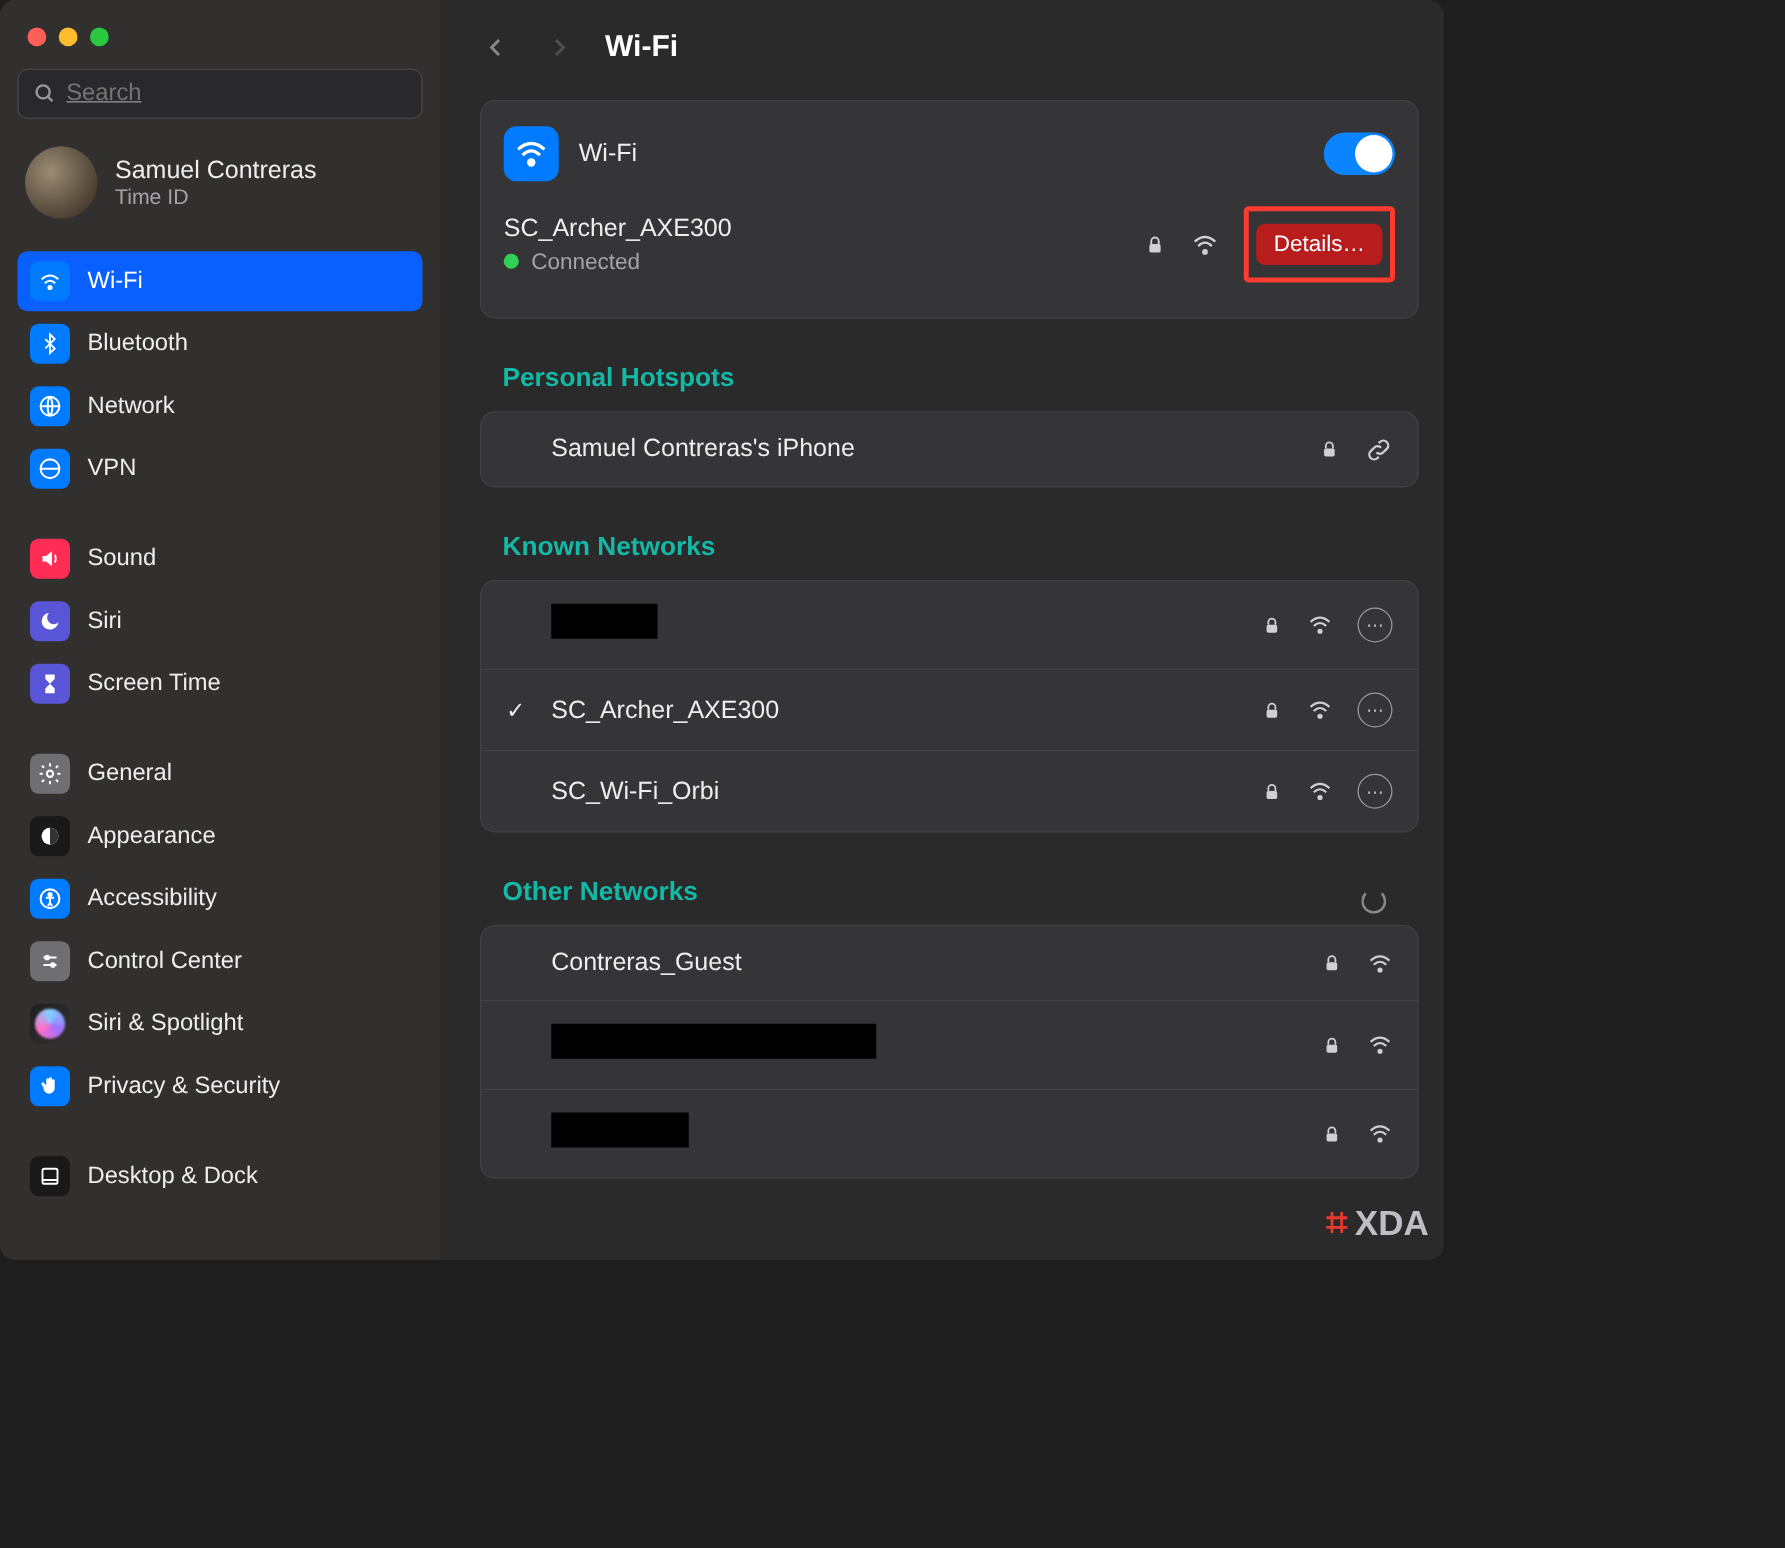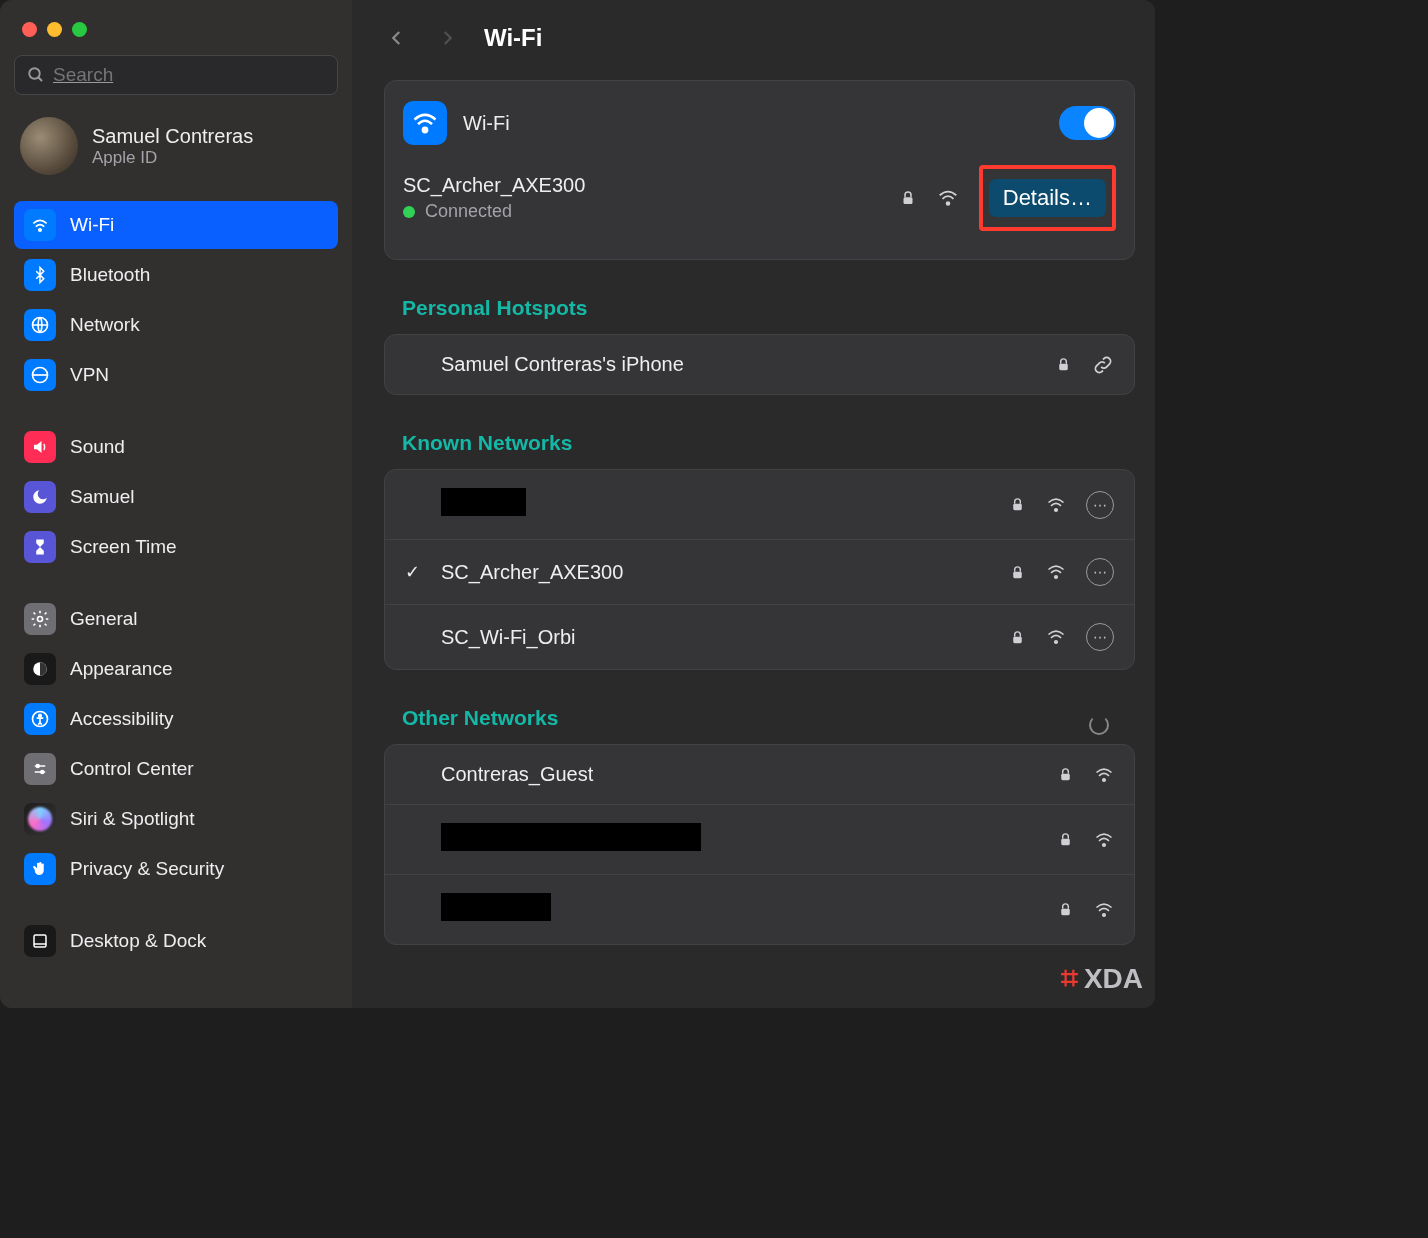--- a/index.html
+++ b/index.html
@@ -129,22 +129,22 @@
     display: flex; align-items: center;
     padding: 10px 18px 28px;
   }
   .ssid-block { flex: 1; }
   .ssid { font-size: 20px; color:#eee; margin-bottom: 4px;}
   .status-line { display:flex;align-items:center;gap:10px;}
   .status-dot { width:12px;height:12px;border-radius:50%;background:#31d158;}
   .status-text { font-size:18px;color:#a3a3a8;}
   .row-icons { display:flex; align-items:center; gap:20px; color:#e0e0e0; font-size:18px;}
   .details-btn {
-    background:#0c4a6e;color:#fff;border:none;
-    padding:6px 14px;border-radius:7px;font-size:22px;
+    background:#b91c1c;color:#fff;border:none;
+    padding:6px 14px;border-radius:7px;font-size:18px;
     cursor:pointer;
   }
   .highlight-box {
     border: 4px solid #ff3b30;
     padding: 10px 6px;
     border-radius: 4px;
   }
   .section-title {
     font-size:21px;font-weight:700;color:#14b8a6;
     margin: 0 0 14px 18px;
@@ -204,21 +204,21 @@
             <line x1="20" y1="20" x2="15" y2="15"></line>
           </svg>
       </span>
       <input type="text" placeholder="Search" style="">
     </div>
 
     <div class="account">
       <div class="avatar"></div>
       <div>
         <div class="account-name">Samuel Contreras</div>
-        <div class="account-sub">Apple ID</div>
+        <div class="account-sub">Time ID</div>
       </div>
     </div>
 
     <div class="side-group">
       <div class="side-item selected">
         <span class="side-icon bg-blue">
           <svg width="20" height="20" viewBox="0 0 24 24" fill="none" stroke="#fff" stroke-width="2">
               <path d="M4 10 Q12 3 20 10"></path>
               <path d="M7 14 Q12 9 17 14"></path>
               <circle cx="12" cy="18" r="1.5" fill="#fff"></circle>
@@ -263,21 +263,21 @@
             </svg>
         </span>
         <span>Sound</span>
       </div>
       <div class="side-item">
         <span class="side-icon bg-indigo">
           <svg width="18" height="18" viewBox="0 0 24 24" fill="#fff">
               <path d="M21 13A9 9 0 1 1 11 3a7 7 0 0 0 10 10z"></path>
             </svg>
         </span>
-        <span>Samuel</span>
+        <span>Siri</span>
       </div>
       <div class="side-item">
         <span class="side-icon bg-indigo">
           <svg width="18" height="18" viewBox="0 0 24 24" fill="#fff">
               <path d="M7 2h10v5l-5 5 5 5v5H7v-5l5-5-5-5V2z"></path>
             </svg>
         </span>
         <span>Screen Time</span>
       </div>
 

